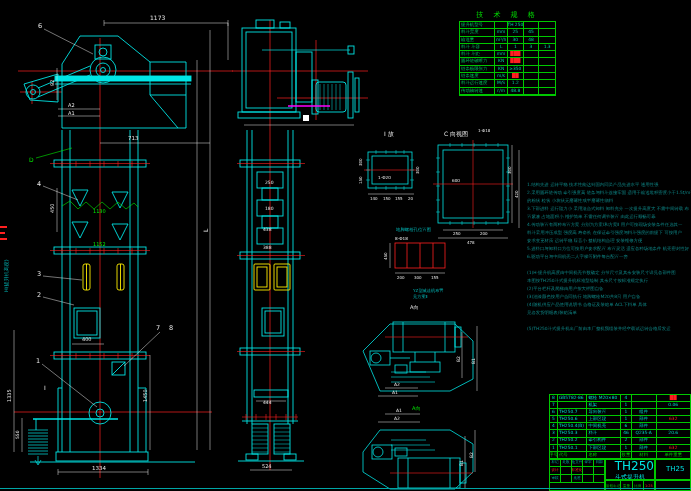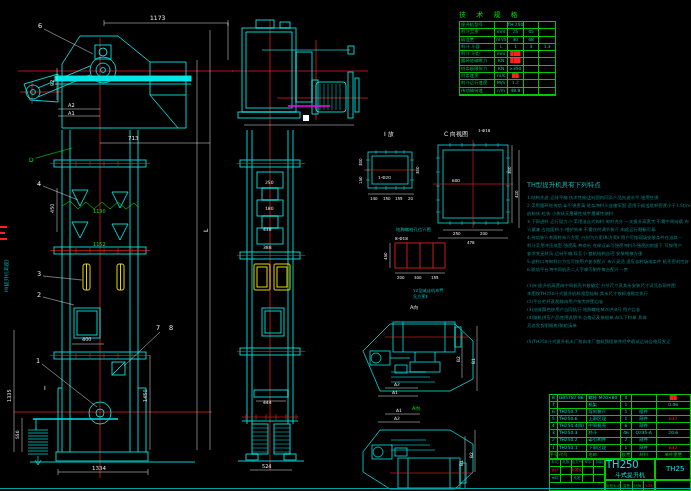--- a/index.html
+++ b/index.html
@@ -8,21 +8,21 @@
   .abs{position:absolute;}
   svg text{font-family:"DejaVu Sans","Liberation Sans",sans-serif;}
   
   .grid-table{box-sizing:border-box;border:1px solid #00c800;}
   .trow{display:flex;}
   .tcell{box-sizing:border-box;border-right:1px solid #00c800;border-bottom:1px solid #00c800;
          overflow:hidden;white-space:nowrap;color:#00d8c8;line-height:1;
          display:flex;align-items:center;justify-content:center;}
   .tcell:last-child{border-right:none;}
   
-  .tech-title{color:#00e000;font-size:7px;letter-spacing:4px;}
+  .tech-title{color:#00e000;font-size:7px;letter-spacing:4px;text-align:center;}
   .tech .trow{height:7.3px;}
   .tech .tcell{font-size:4.4px;color:#00cfa0;}
   .tech .c0{width:36px;justify-content:flex-start;padding-left:1px;color:#00c060;}
   .tech .c1{width:13px;}
   .tech .c2,.tech .c3,.tech .c4{width:16px;}
   .tech .trow:nth-child(5) .c2,.tech .trow:nth-child(6) .c2,
   .tech .trow:nth-child(8) .c2{color:#ff2020;}
   
   .bom .trow{height:7.1px;}
   .bom .tcell{font-size:4.4px;}
@@ -30,21 +30,21 @@
   .bom .c1{width:30px;justify-content:flex-start;padding-left:1px;}
   .bom .c2{width:34px;justify-content:flex-start;padding-left:1px;}
   .bom .c3{width:11px;}
   .bom .c4{width:25px;}
   .bom .c5{width:34px;}
   .bom .trow:nth-child(1) .c5,.bom .trow:nth-child(4) .c5,
   .bom .trow:nth-child(8) .c5{color:#ff2020;}
   .bom-header .tcell{color:#00c800;}
   
   .tb-cell{box-sizing:border-box;border:1px solid #00c800;position:absolute;overflow:hidden;}
-  .tb-model{color:#00e5e5;font-size:10px;text-align:left;line-height:1.2;}
+  .tb-model{color:#00e5e5;font-size:12px;text-align:right;line-height:1.2;}
   .tb-name{color:#00e5e5;font-size:6px;text-align:center;}
   .tb-small{color:#00c800;font-size:3.5px;display:flex;align-items:center;justify-content:center;}
   .tb-red{color:#ff2020;}
   .tb-doc{color:#00e5e5;font-size:7px;padding-left:10px;display:flex;align-items:center;}
   .tb-row{display:flex;height:8px;}
   .tb-row .tcell{font-size:3.6px;color:#00b0a0;flex:1;}
   .tb-row.red .tcell{color:#ff2020;}
   
   .feat-title{color:#17b9b9;font-size:6.5px;margin-bottom:4px;}
   .feat-line{color:#0d8787;font-size:4.4px;line-height:8px;height:8px;
@@ -464,21 +464,20 @@
     <div class="trow">
     <div class="tcell c0">传动轴转速</div>
     <div class="tcell c1">r/m</div>
     <div class="tcell c2">48.8</div>
     <div class="tcell c3"></div>
     <div class="tcell c4"></div>
   </div>
   </div>
 
 <div class="abs" style="left:527px;top:181px;width:164px">
-  <div class="feat-title">TH型提升机具有下列特点</div>
   <div>
 
   <div class="feat-line">1.结构先进 运转平稳 技术性能达到国内同类产品先进水平 通用性强</div>
       <div class="feat-line">2.采用圆环链传动 牵引强度高 链条与料斗连接牢固 适用于输送堆积密度小于1.5t/m³</div>
       <div class="feat-line">   的粉状 粒状 小块状无磨琢性或半磨琢性物料</div>
       <div class="feat-line">3.下部进料 运行阻力小 采用混合式卸料 卸料充分 一次提升高度大 不需中间转载 布</div>
       <div class="feat-line">   置紧凑 占地面积小 维护简单 不需任何调节装置 由此运行顺畅可靠</div>
       <div class="feat-line">4.传动装置有两种布置方案 分别为方案Ⅰ和方案Ⅱ 用户可按现场安装条件任选其一</div>
       <div class="feat-line">   料斗采用冲压成型 强度高 寿命长 在保证牵引强度与料斗强度的前提下 可按用户</div>
       <div class="feat-line">   要求变更材质 运转平稳 噪音小 整机结构合理 安装维修方便</div>

